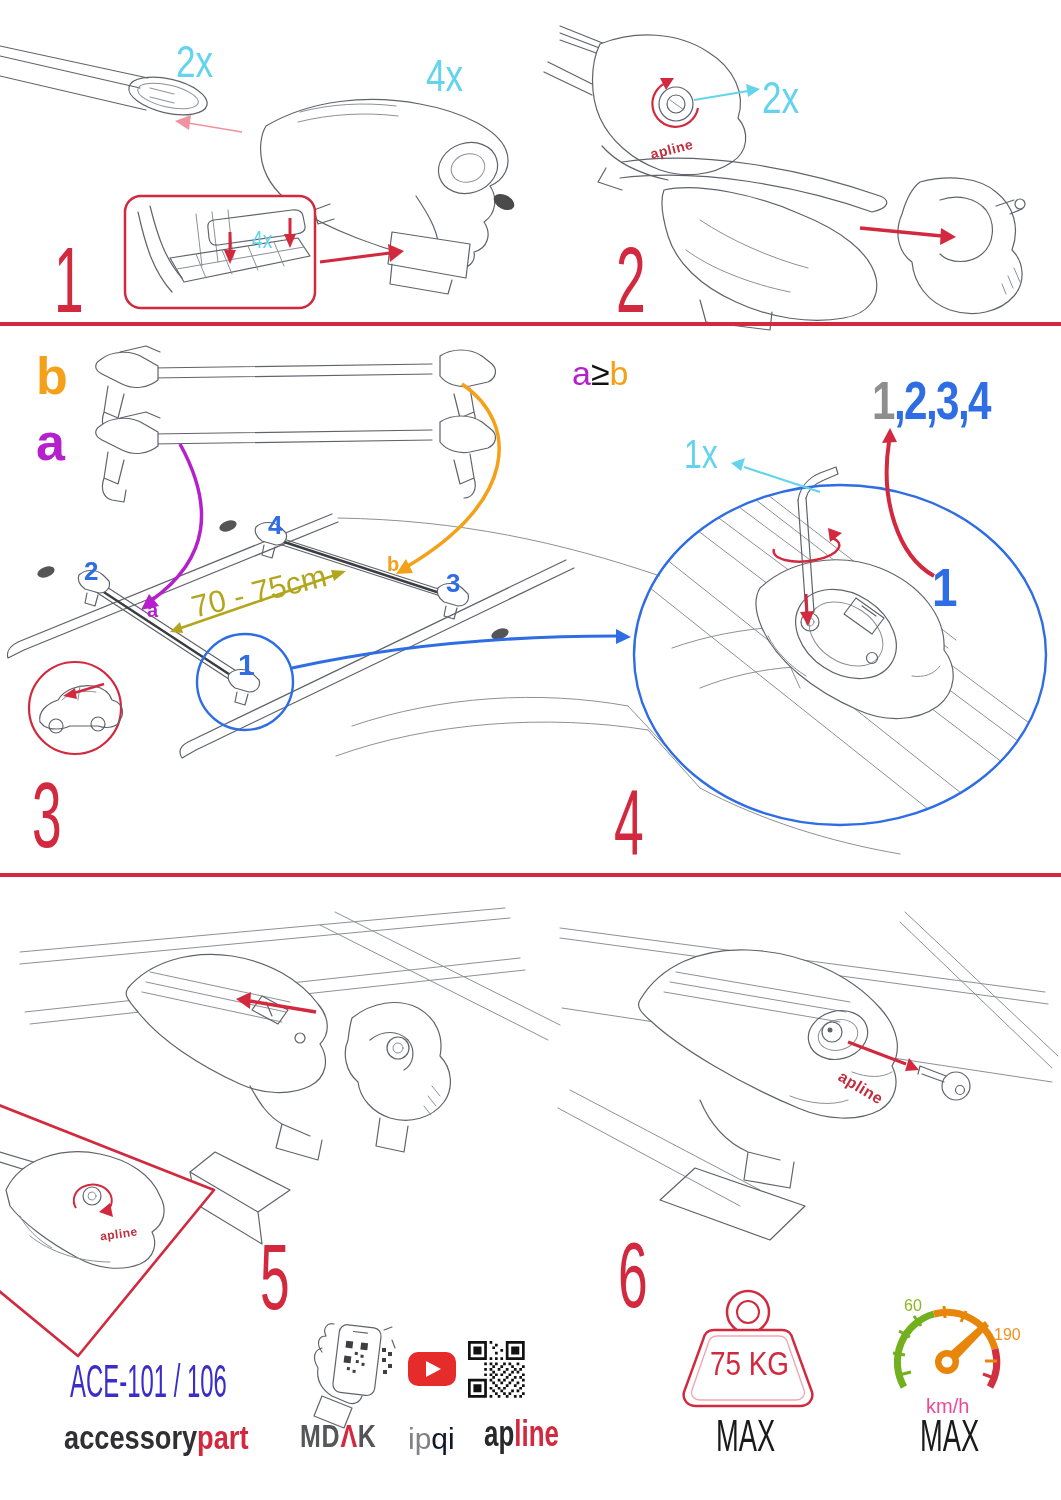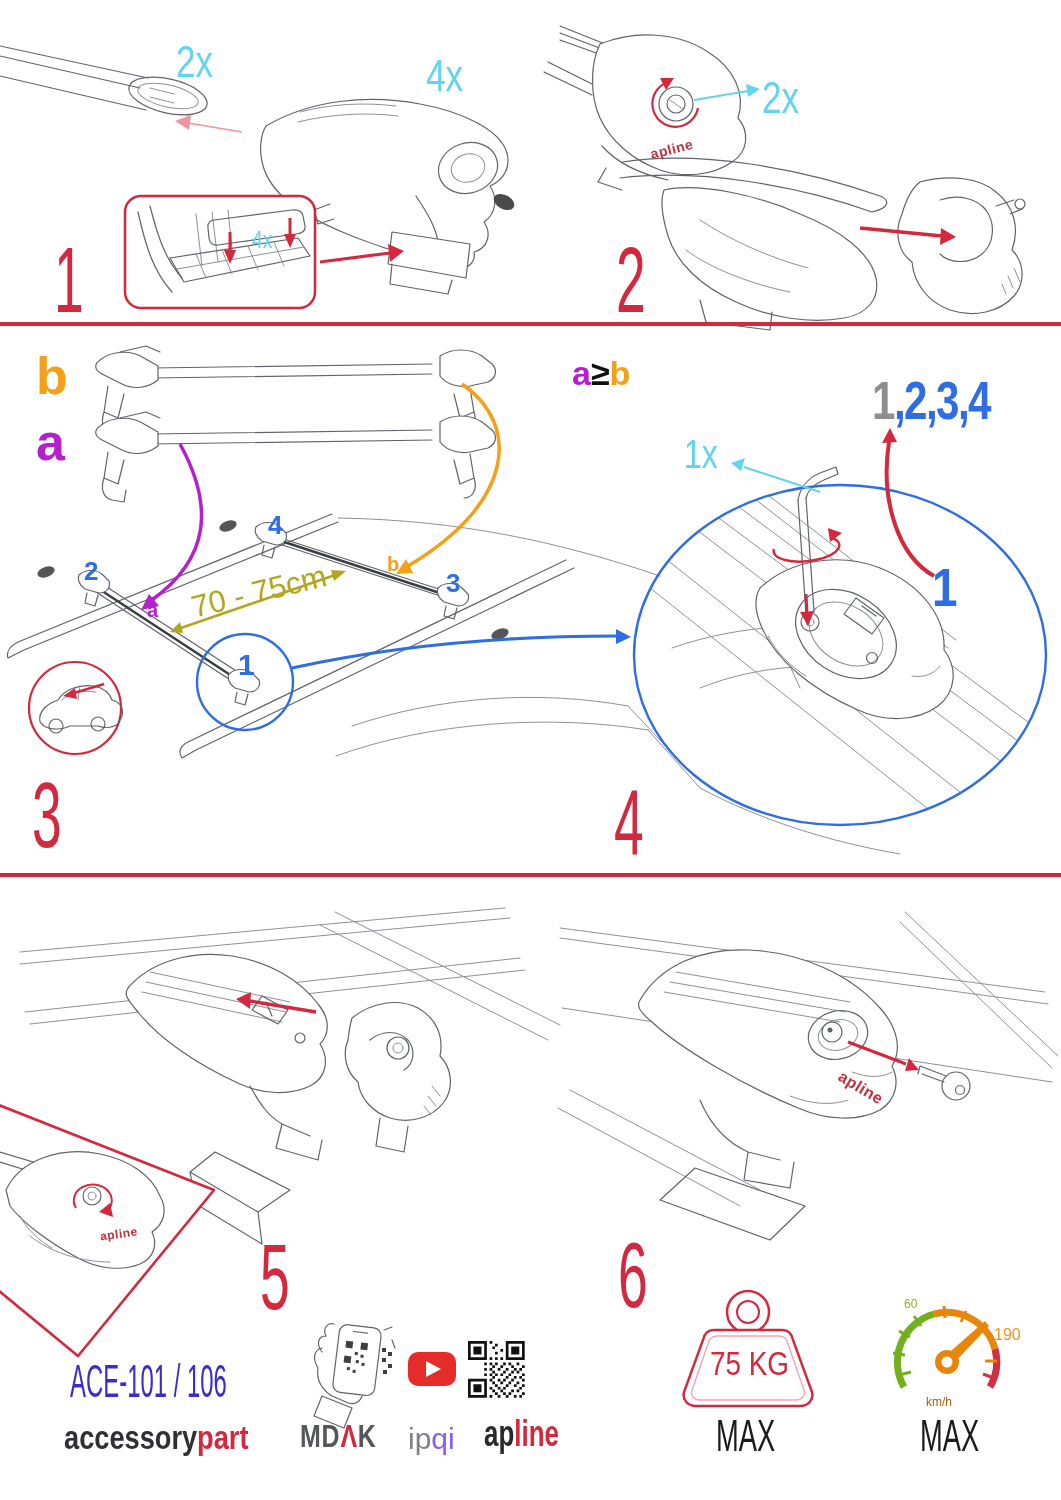--- a/index.html
+++ b/index.html
@@ -10,40 +10,40 @@
   .lnl{fill:none;stroke:#8d9097;stroke-width:1;stroke-linecap:round;stroke-linejoin:round;}
   .lnd{fill:none;stroke:#3a3d42;stroke-width:2.4;stroke-linecap:round;}
   .wfill{fill:#ffffff;}
   .lbl{position:absolute;line-height:1;white-space:nowrap;}
   .step{color:#d2293e;font-size:92px;transform:scaleX(0.58);transform-origin:0 0;}
   .qty{color:#63d4ec;font-size:44px;transform:scaleX(0.8);transform-origin:0 0;}
   .qty-s{color:#63d4ec;font-size:24px;transform:scaleX(0.8);transform-origin:0 0;}
   .qty-m{color:#63d4ec;font-size:40px;transform:scaleX(0.8);transform-origin:0 0;}
   .barlbl{font-size:52px;font-weight:bold;}
   .mag{color:#b520cc;} .org{color:#f5a019;} .blu{color:#2e6de4;} .gry{color:#8e8e8e;}
-  .cond{font-size:34px;font-weight:bold;}
+  .cond{font-size:34px;font-weight:normal;}
   .seq{font-size:54px;font-weight:bold;letter-spacing:-2px;transform:scaleX(0.78);transform-origin:0 0;}
   .callout{font-size:54px;font-weight:bold;color:#2e6de4;transform:scaleX(0.85);transform-origin:0 0;}
   .roofnum{font-size:26px;font-weight:bold;color:#2e6de4;}
   .poslbl{font-size:20px;font-weight:bold;}
   .dist{font-size:31px;color:#b3a61f;transform:rotate(-13.5deg);transform-origin:0 50%;}
   .clamplogo{color:#c22f3e;font-weight:bold;letter-spacing:.5px;}
   .model{color:#3b2ec8;font-size:46px;transform:scaleX(0.52);transform-origin:0 0;}
   .accpart{font-size:34px;font-weight:bold;transform:scaleX(0.8);transform-origin:0 0;color:#2f2f34;}
   .accred{color:#d2293e;}
   .mdak{font-size:32px;font-weight:bold;color:#55565a;letter-spacing:1px;transform:scaleX(0.78);transform-origin:0 0;}
   .mdakred{color:#d2293e;}
   .ipqi{font-size:30px;color:#818187;}
-  .ipqired{color:#8b5cf6;}
+  .ipqired{color:#0f172a;}
   .apline{font-size:36px;font-weight:bold;color:#29292c;transform:scaleX(0.72);transform-origin:0 0;}
   .apred{color:#d2293e;}
   .wkg{color:#d2293e;font-size:34px;transform:scaleX(0.82);transform-origin:0 0;}
   .maxlbl{color:#1a1a1a;font-size:44px;transform:scaleX(0.62);transform-origin:0 0;}
-  .g60{color:#8ab71e;font-size:12px;} .g120{color:#f0921e;font-size:16px;}
-  .kmh{color:#a16207;font-size:12px;}
+  .g60{color:#8ab71e;font-size:16px;} .g120{color:#f0921e;font-size:16px;}
+  .kmh{color:#ec4899;font-size:20px;}
 </style>
 </head>
 <body>
 
 <div class="page">
 
 <svg class="art" width="1061" height="1500" viewBox="0 0 1061 1500">
   <defs>
     <clipPath id="clip-ellipse">
           <ellipse cx="840" cy="655" rx="206" ry="170"></ellipse>

